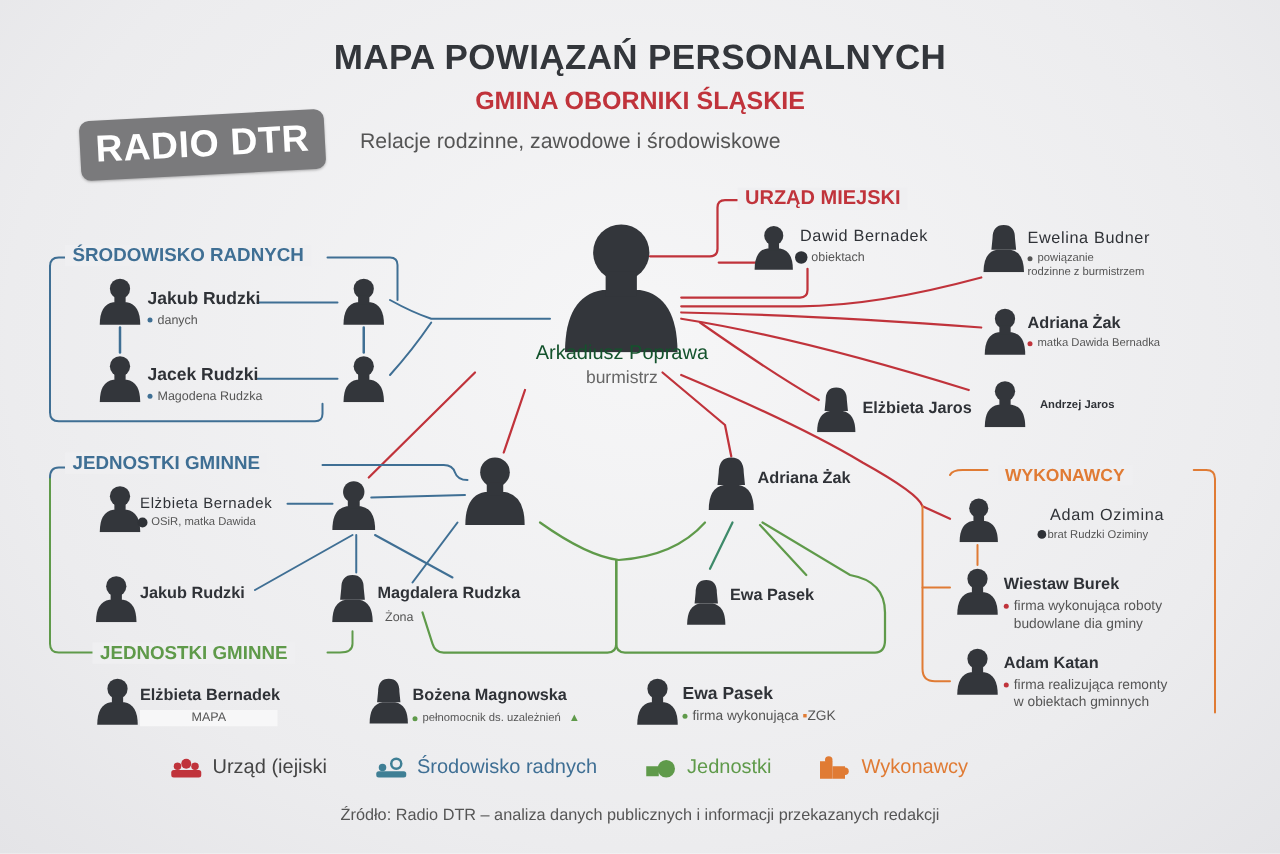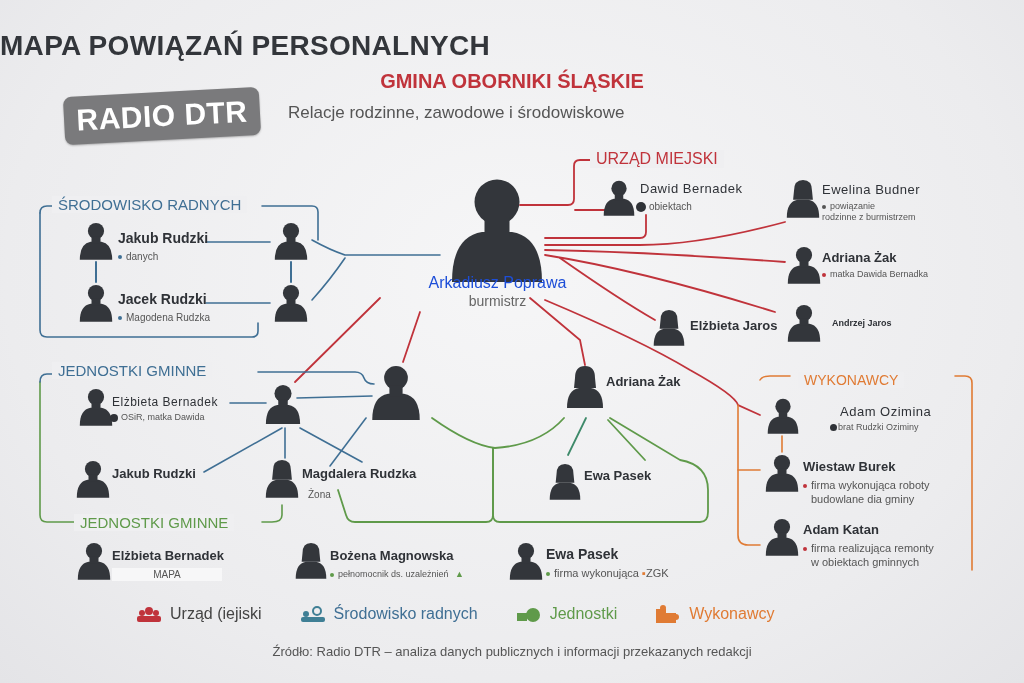--- a/index.html
+++ b/index.html
@@ -1,26 +1,26 @@
 <!DOCTYPE html>
 <html><head>
 <meta charset="utf-8">
 <style>
   html, body { margin:0; padding:0; }
   body { width:1024px; height:683px; position:relative; overflow:hidden;
          background: radial-gradient(ellipse at 50% 40%, #f6f6f7 0%, #ececee 70%, #e4e4e7 100%);
          font-family: "Liberation Sans", "DejaVu Sans", sans-serif; color:#2f3237; }
   .abs { position:absolute; }
   svg.lines { position:absolute; left:0; top:0; }
-  .title { left:0; width:1024px; top:30px; font-size:28px; font-weight:bold; color:#33363b; letter-spacing:0.3px; }
+  .title { left:0; width:1024px; top:30px; text-align:center; font-size:28px; font-weight:bold; color:#33363b; letter-spacing:0.3px; }
   .subtitle { left:0; width:1024px; top:70px; text-align:center; font-size:20px; font-weight:bold; color:#c0333b; }
   .tagline { left:288px; top:103px; font-size:17px; color:#555; }
   .badge { left:64px; top:92px; width:196px; height:48px; background:#7a7a7c; border-radius:8px; transform:rotate(-3deg);
            color:#fff; font-size:30px; font-weight:bold; text-align:center; line-height:48px; letter-spacing:0.5px; box-shadow:0 1px 2px rgba(0,0,0,0.25); }
-  .sec { font-weight:normal; font-size:15px; background:#efeff1; padding:0 6px; }
+  .sec { font-weight:bold; font-size:15px; background:#efeff1; padding:0 6px; }
   .name { font-size:14px; font-weight:bold; color:#2f3237; white-space:nowrap; }
   .name.light { font-weight:normal; letter-spacing:0.5px; }
   .note { font-size:10px; color:#555; white-space:nowrap; line-height:13px; }
   .note.big { font-size:12px; line-height:15px; }
   .dot { display:inline-block; width:4px; height:4px; border-radius:50%; margin-right:4px; vertical-align:middle; }
   .bdot { display:inline-block; width:10px; height:10px; border-radius:50%; background:#2f3237; margin-right:3px; vertical-align:middle; }
   .legend-item { display:flex; align-items:center; gap:8px; font-size:16px; }
   .footer { left:0; width:1024px; top:644px; text-align:center; font-size:13px; color:#555; }
 </style>
 </head>
@@ -90,21 +90,21 @@
     <symbol id="female" viewBox="0 0 40 44">
         <path d="M10 14 Q10 2 20 2 Q30 2 30 14 L31 24 L9 24 Z"></path>
         <path d="M2 44 Q2 26 14 24 L26 24 Q38 26 38 44 Z"></path>
       </symbol>
   </defs>
 </svg>
 
 <svg class="abs" style="left:447px;top:172px" width="100" height="110" fill="#33363b">
     <use href="#male"></use>
   </svg>
-<div class="abs" style="left:405px;top:274px;width:185px;text-align:center;font-size:16px;color:#1d4ed8">Arkadiusz Poprawa</div>
+<div class="abs" style="left:405px;top:274px;width:185px;text-align:center;font-size:16px;color:#14532d">Arkadiusz Poprawa</div>
 <div class="abs" style="left:405px;top:293px;width:185px;text-align:center;font-size:14px;color:#666">burmistrz</div>
 
 <div class="abs sec" style="left:52px;top:196px;color:#3f6f94">ŚRODOWISKO RADNYCH</div>
 <svg class="abs" style="left:78px;top:220px" width="36" height="40" fill="#33363b">
     <use href="#male"></use>
   </svg>
 <div class="abs name" style="left:118px;top:230px">Jakub Rudzki</div>
 <div class="abs note" style="left:118px;top:250px"><span class="dot" style="background:#3f6f94"></span><span>danych</span></div>
 <svg class="abs" style="left:78px;top:282px" width="36" height="40" fill="#33363b">
     <use href="#male"></use>

